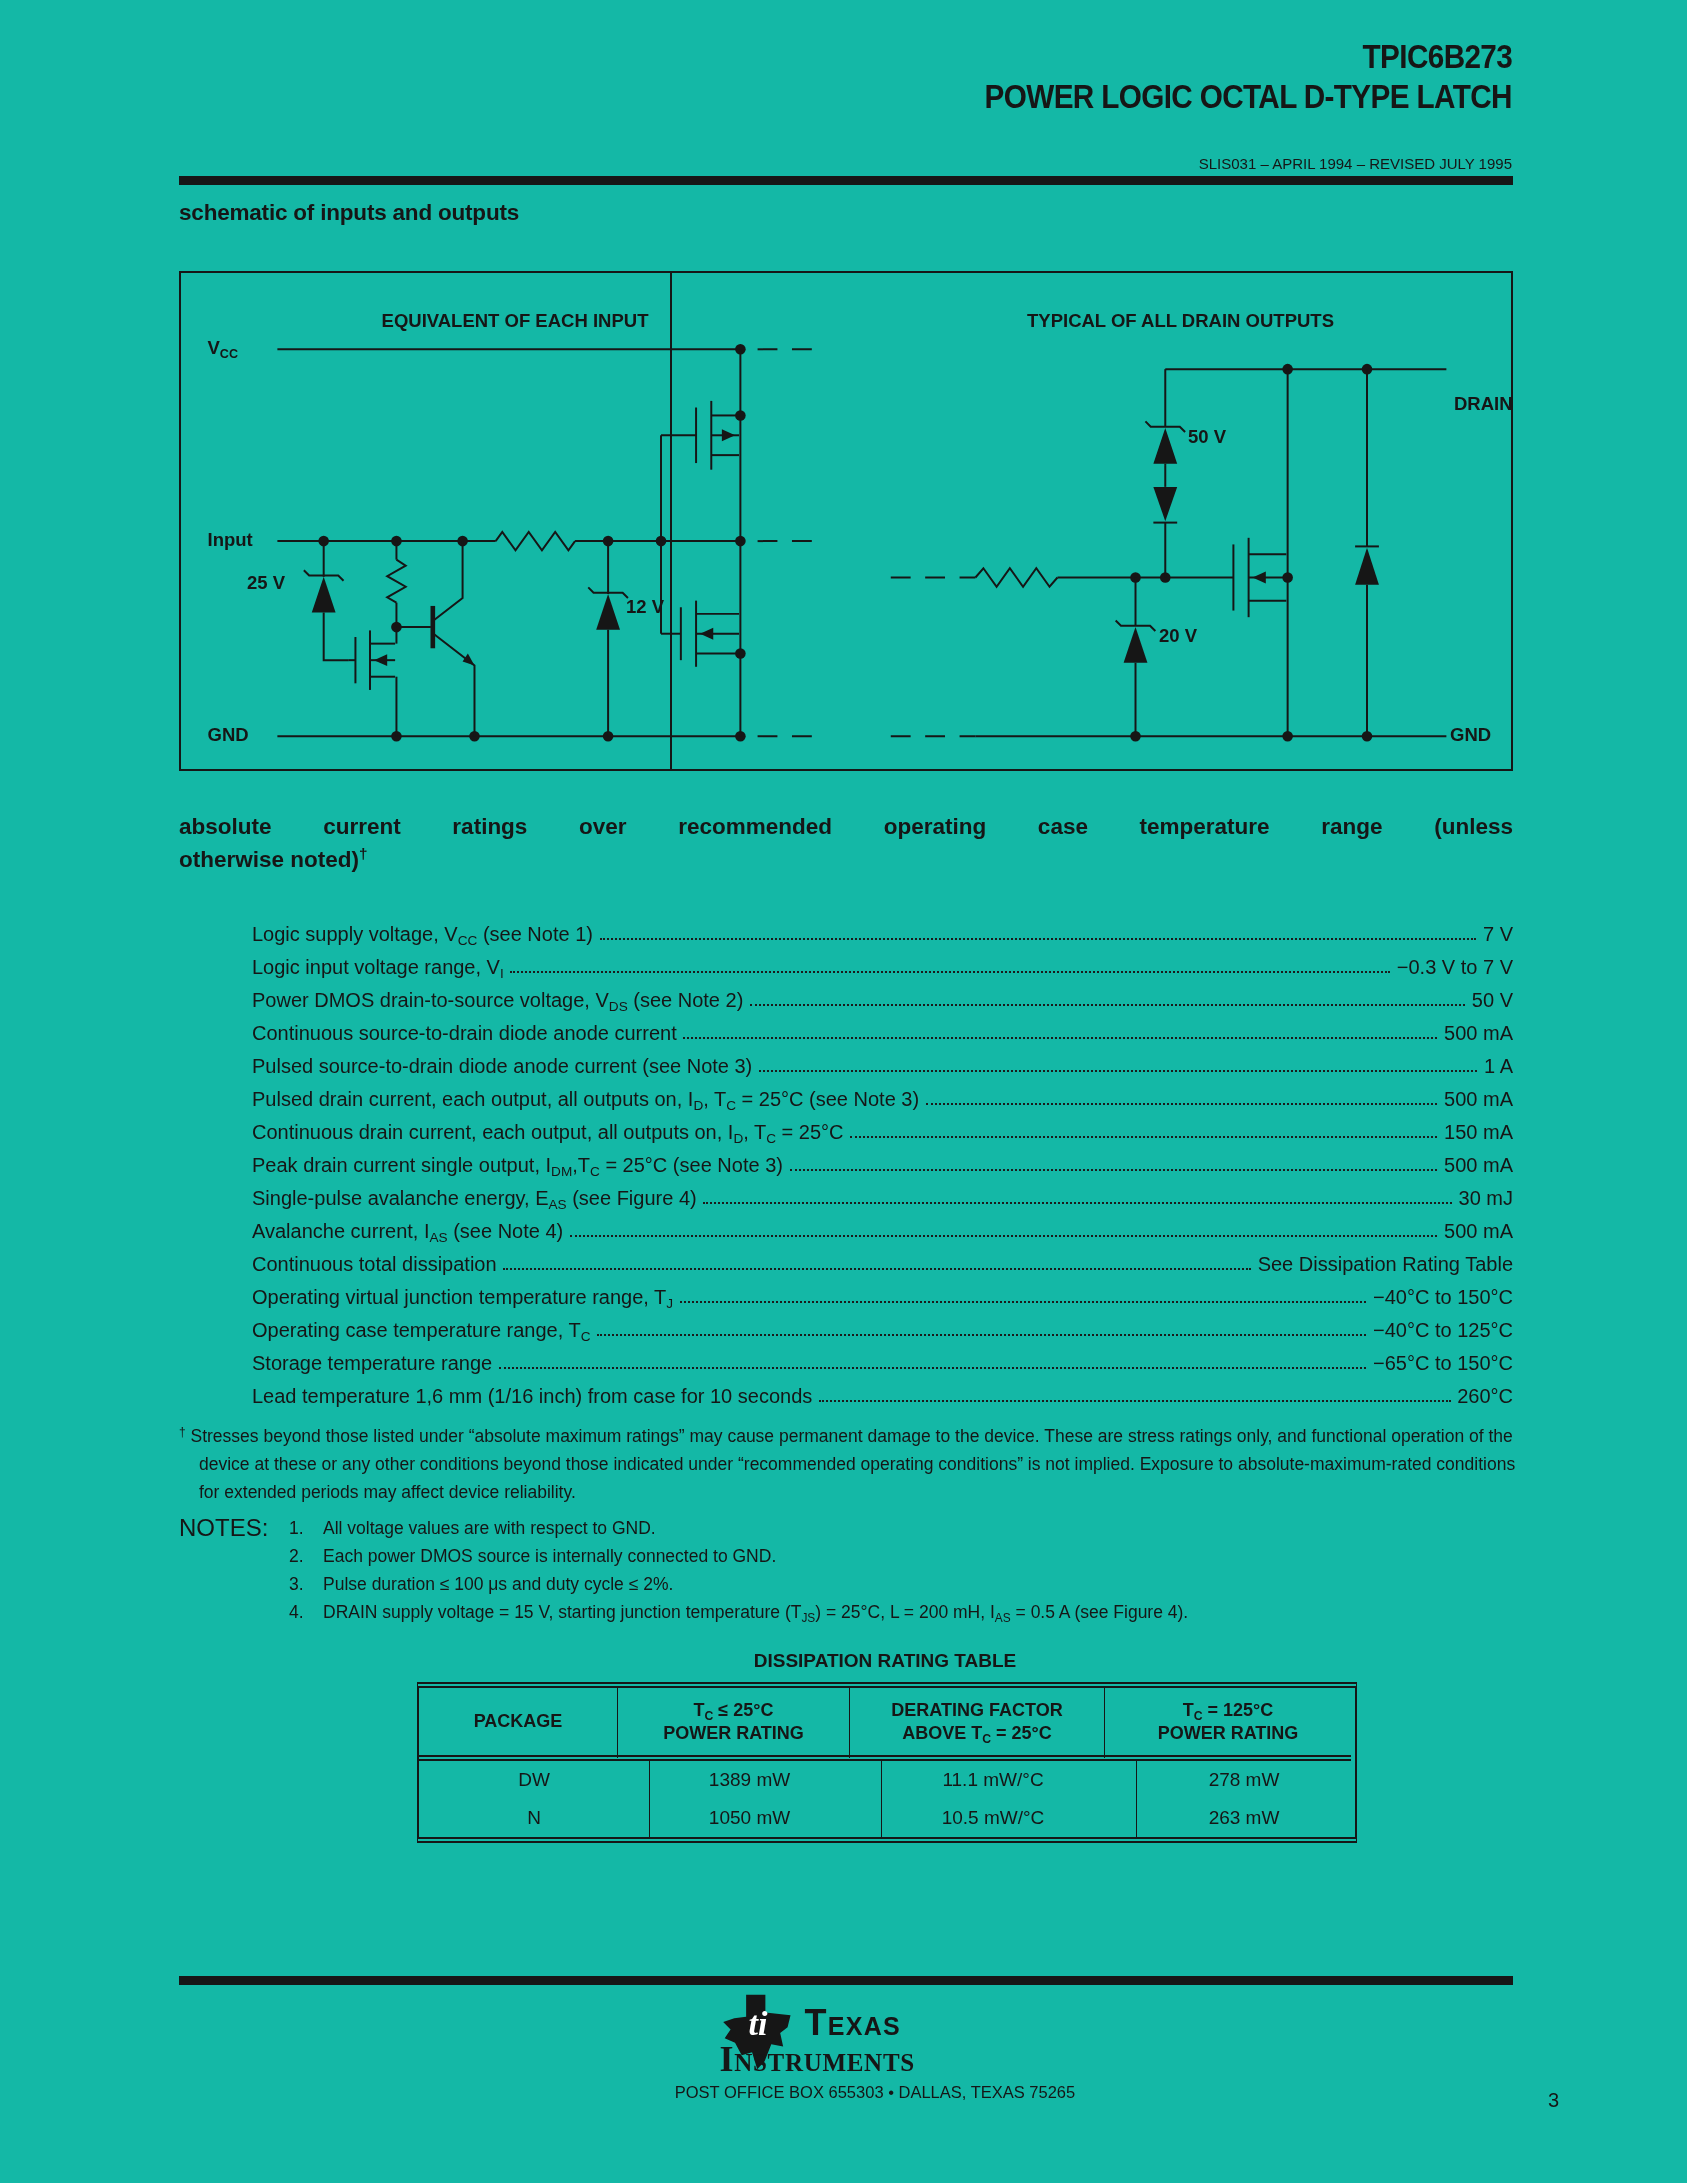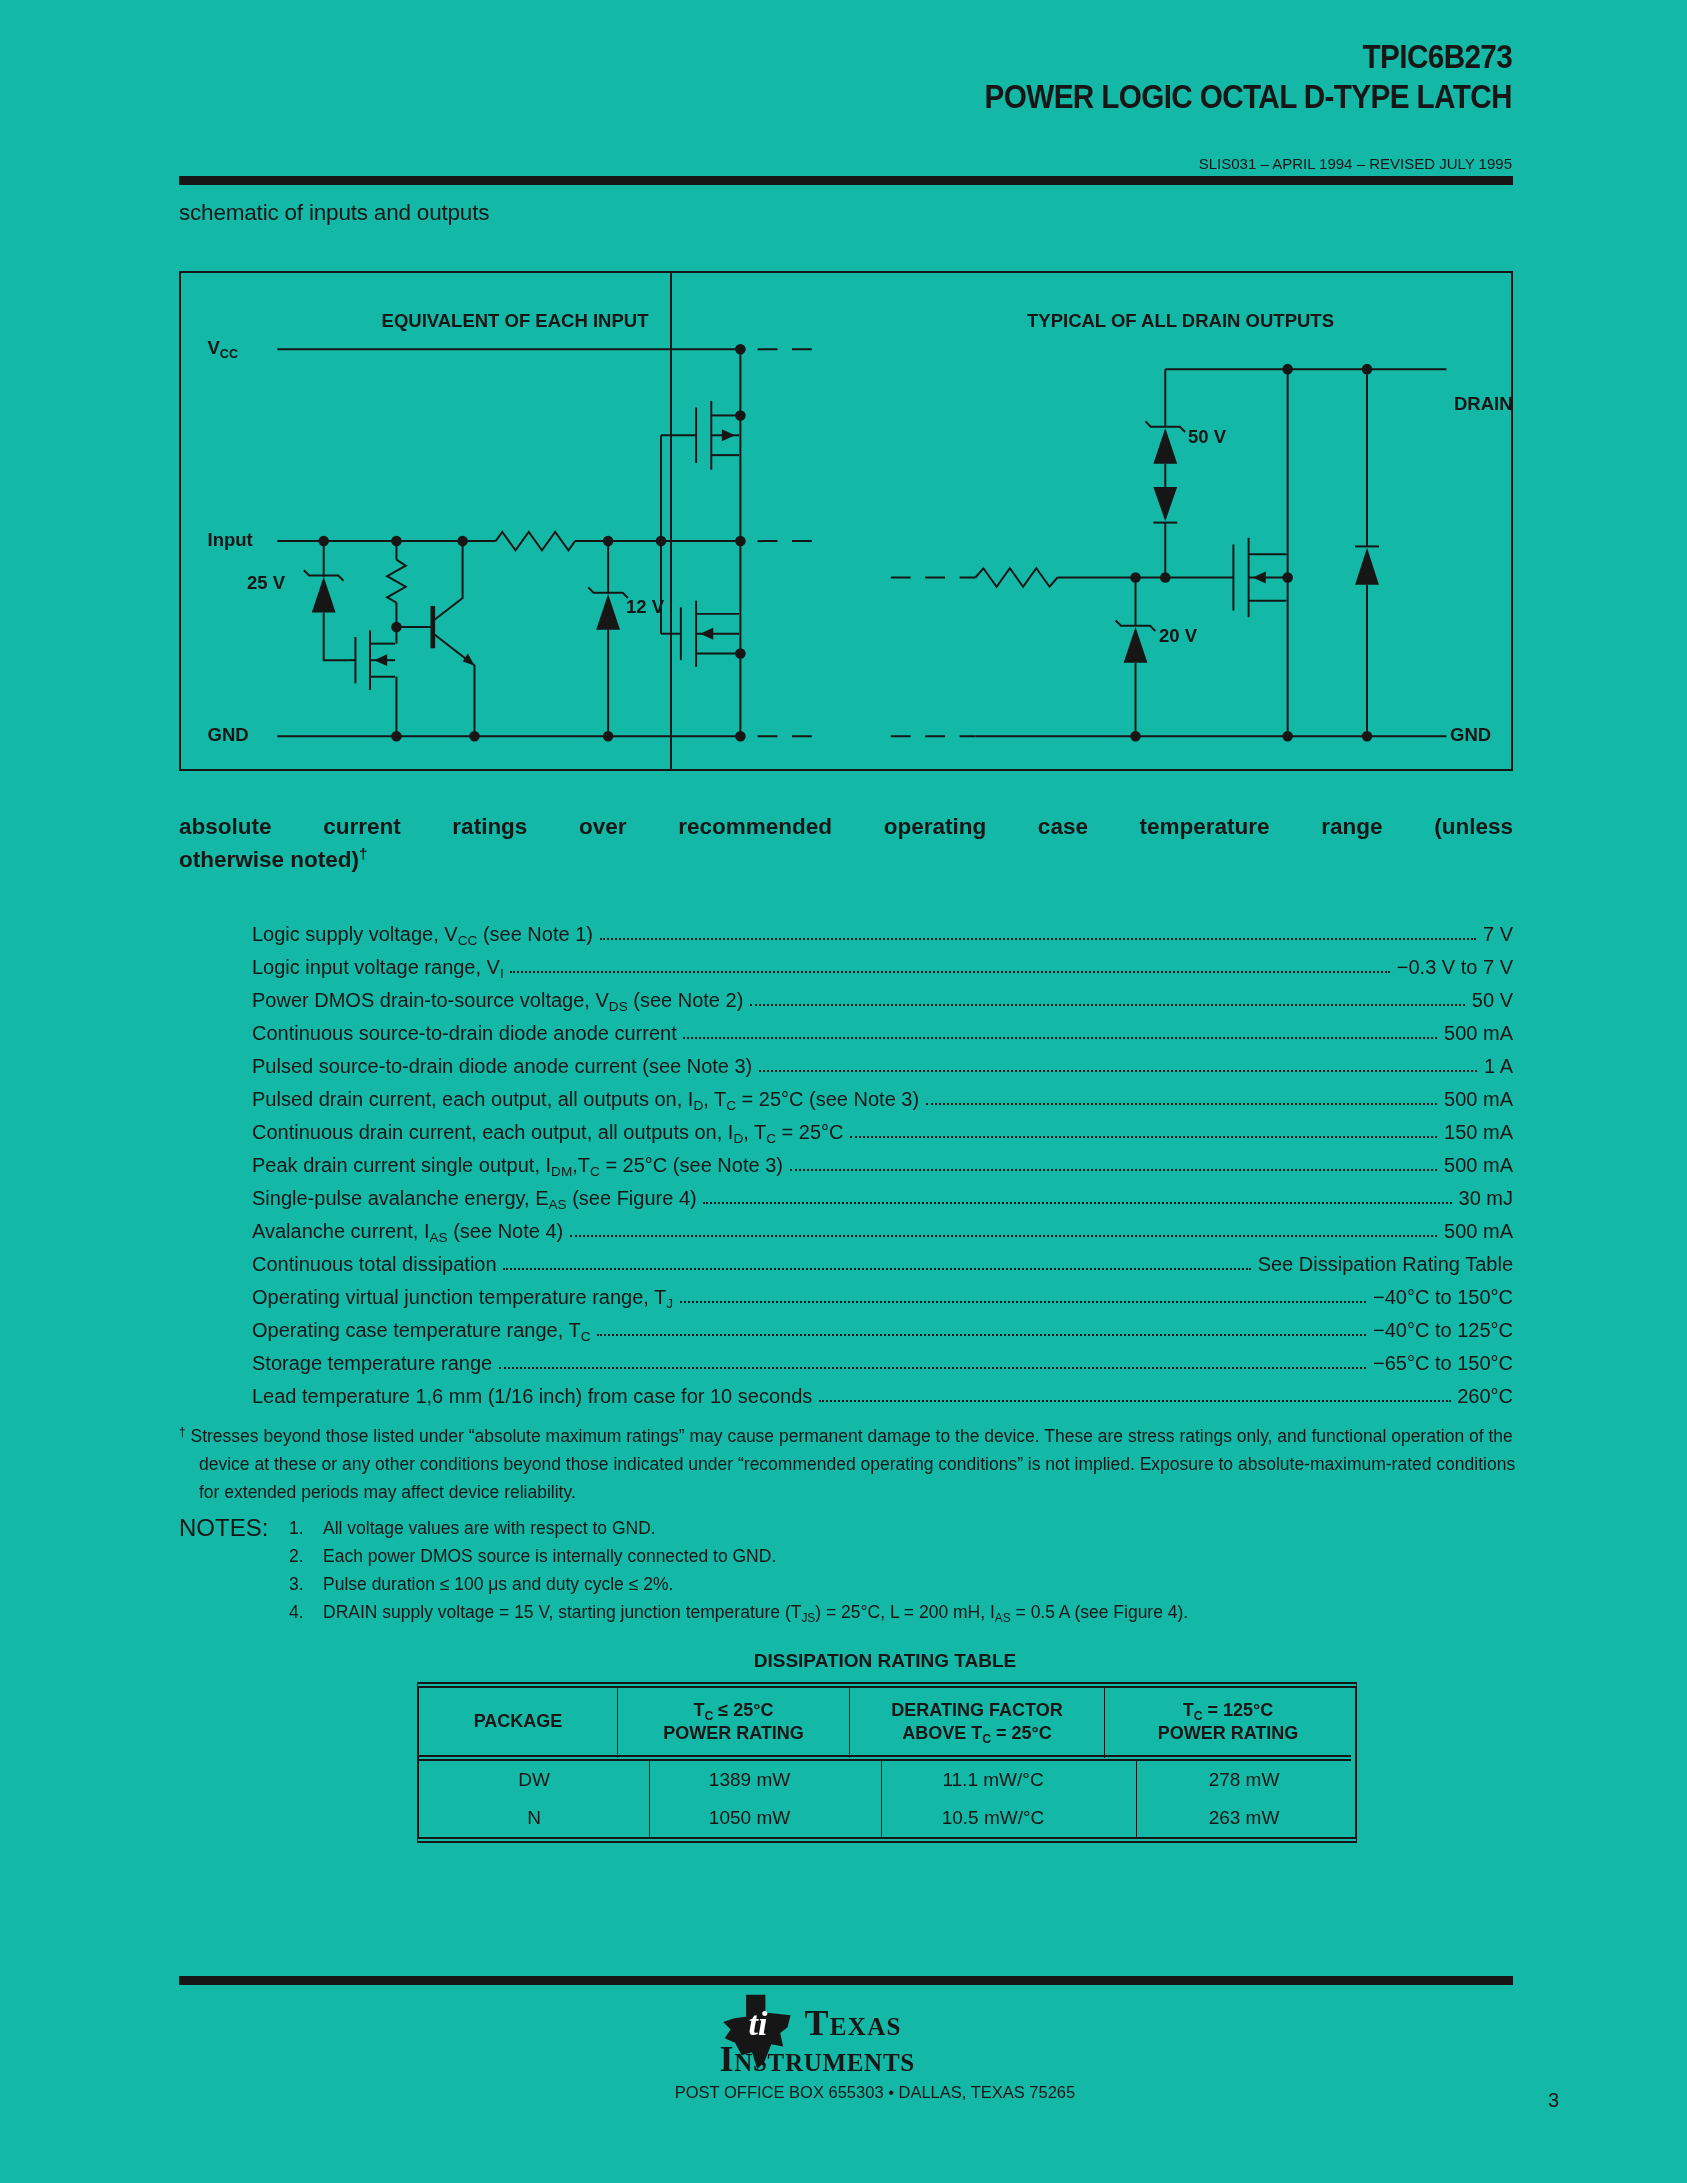--- a/index.html
+++ b/index.html
@@ -12,21 +12,21 @@
   
   .hdr-part{right:175px;top:38px;font-size:33px;font-weight:bold;
             transform:scaleX(0.9);transform-origin:100% 50%;letter-spacing:-0.7px;white-space:nowrap;}
   .hdr-title{right:175px;top:78px;font-size:33px;font-weight:bold;
             transform:scaleX(0.9);transform-origin:100% 50%;letter-spacing:-0.7px;white-space:nowrap;}
   .hdr-doc{right:175px;top:155px;font-size:15px;white-space:nowrap;}
   .rule{left:179px;width:1334px;height:9.3px;background:#161616;}
   .rule-top{top:176px;}
   .rule-bottom{top:1976px;}
 
-  .h1{left:179px;font-size:22.5px;font-weight:normal;letter-spacing:-0.2px;}
+  .h1{left:179px;font-size:22.5px;font-weight:bold;letter-spacing:-0.2px;}
   .h1a{top:200px;}
 
   
   .schem-box{left:179px;top:271px;width:1330px;height:496px;border:2px solid #161616;}
   .schem-divider{left:670px;top:271px;width:2px;height:500px;background:#161616;}
   .pane{width:668px;height:496px;}
   .pane-title{top:13.2px;left:0;width:100%;text-align:center;font-size:18.5px;font-weight:bold;margin-top:24px;}
   .clabel{font-size:18.5px;font-weight:bold;white-space:nowrap;}
   svg .w{stroke:#161616;stroke-width:3;fill:none;}
   svg .wt{stroke:#161616;stroke-width:7;fill:none;}
@@ -56,21 +56,21 @@
   .dtable{left:417px;top:1682px;width:936px;border:2px solid #161616;
           border-top:6px double #161616;border-bottom:6px double #161616;
           display:grid;grid-template-columns:198px 232px 255px 247px;}
   .dth{border-bottom:6px double #161616;height:67px;display:flex;flex-direction:column;
        align-items:center;justify-content:center;font-size:18px;font-weight:bold;line-height:22.5px;text-align:center;}
   .dtd{height:38px;display:flex;align-items:center;justify-content:center;font-size:19px;margin-left:32px;}
   .csep{border-left:1.3px solid #161616;}
 
   
   .brand{left:875px;top:1993px;transform:translateX(-50%);width:311px;height:89px;}
-  .brand-texas{position:absolute;left:85px;top:9.3px;font-family:Liberation Serif, serif;
+  .brand-texas{position:absolute;left:85px;top:9.3px;font-family:Liberation Sans, sans-serif;
         font-weight:bold;font-variant:small-caps;font-size:36px;letter-spacing:1.3px;}
   .brand-instr{position:absolute;left:0px;top:45px;font-family:"Liberation Serif",serif;
         font-weight:bold;font-variant:small-caps;font-size:36px;letter-spacing:0.7px;}
   .address{left:875px;top:2083px;transform:translateX(-50%);font-size:16.5px;white-space:nowrap;}
   .pagenum{left:1548px;top:2089px;font-size:20px;}
 </style>
 </head>
 <body>
 
 <div id="page">

